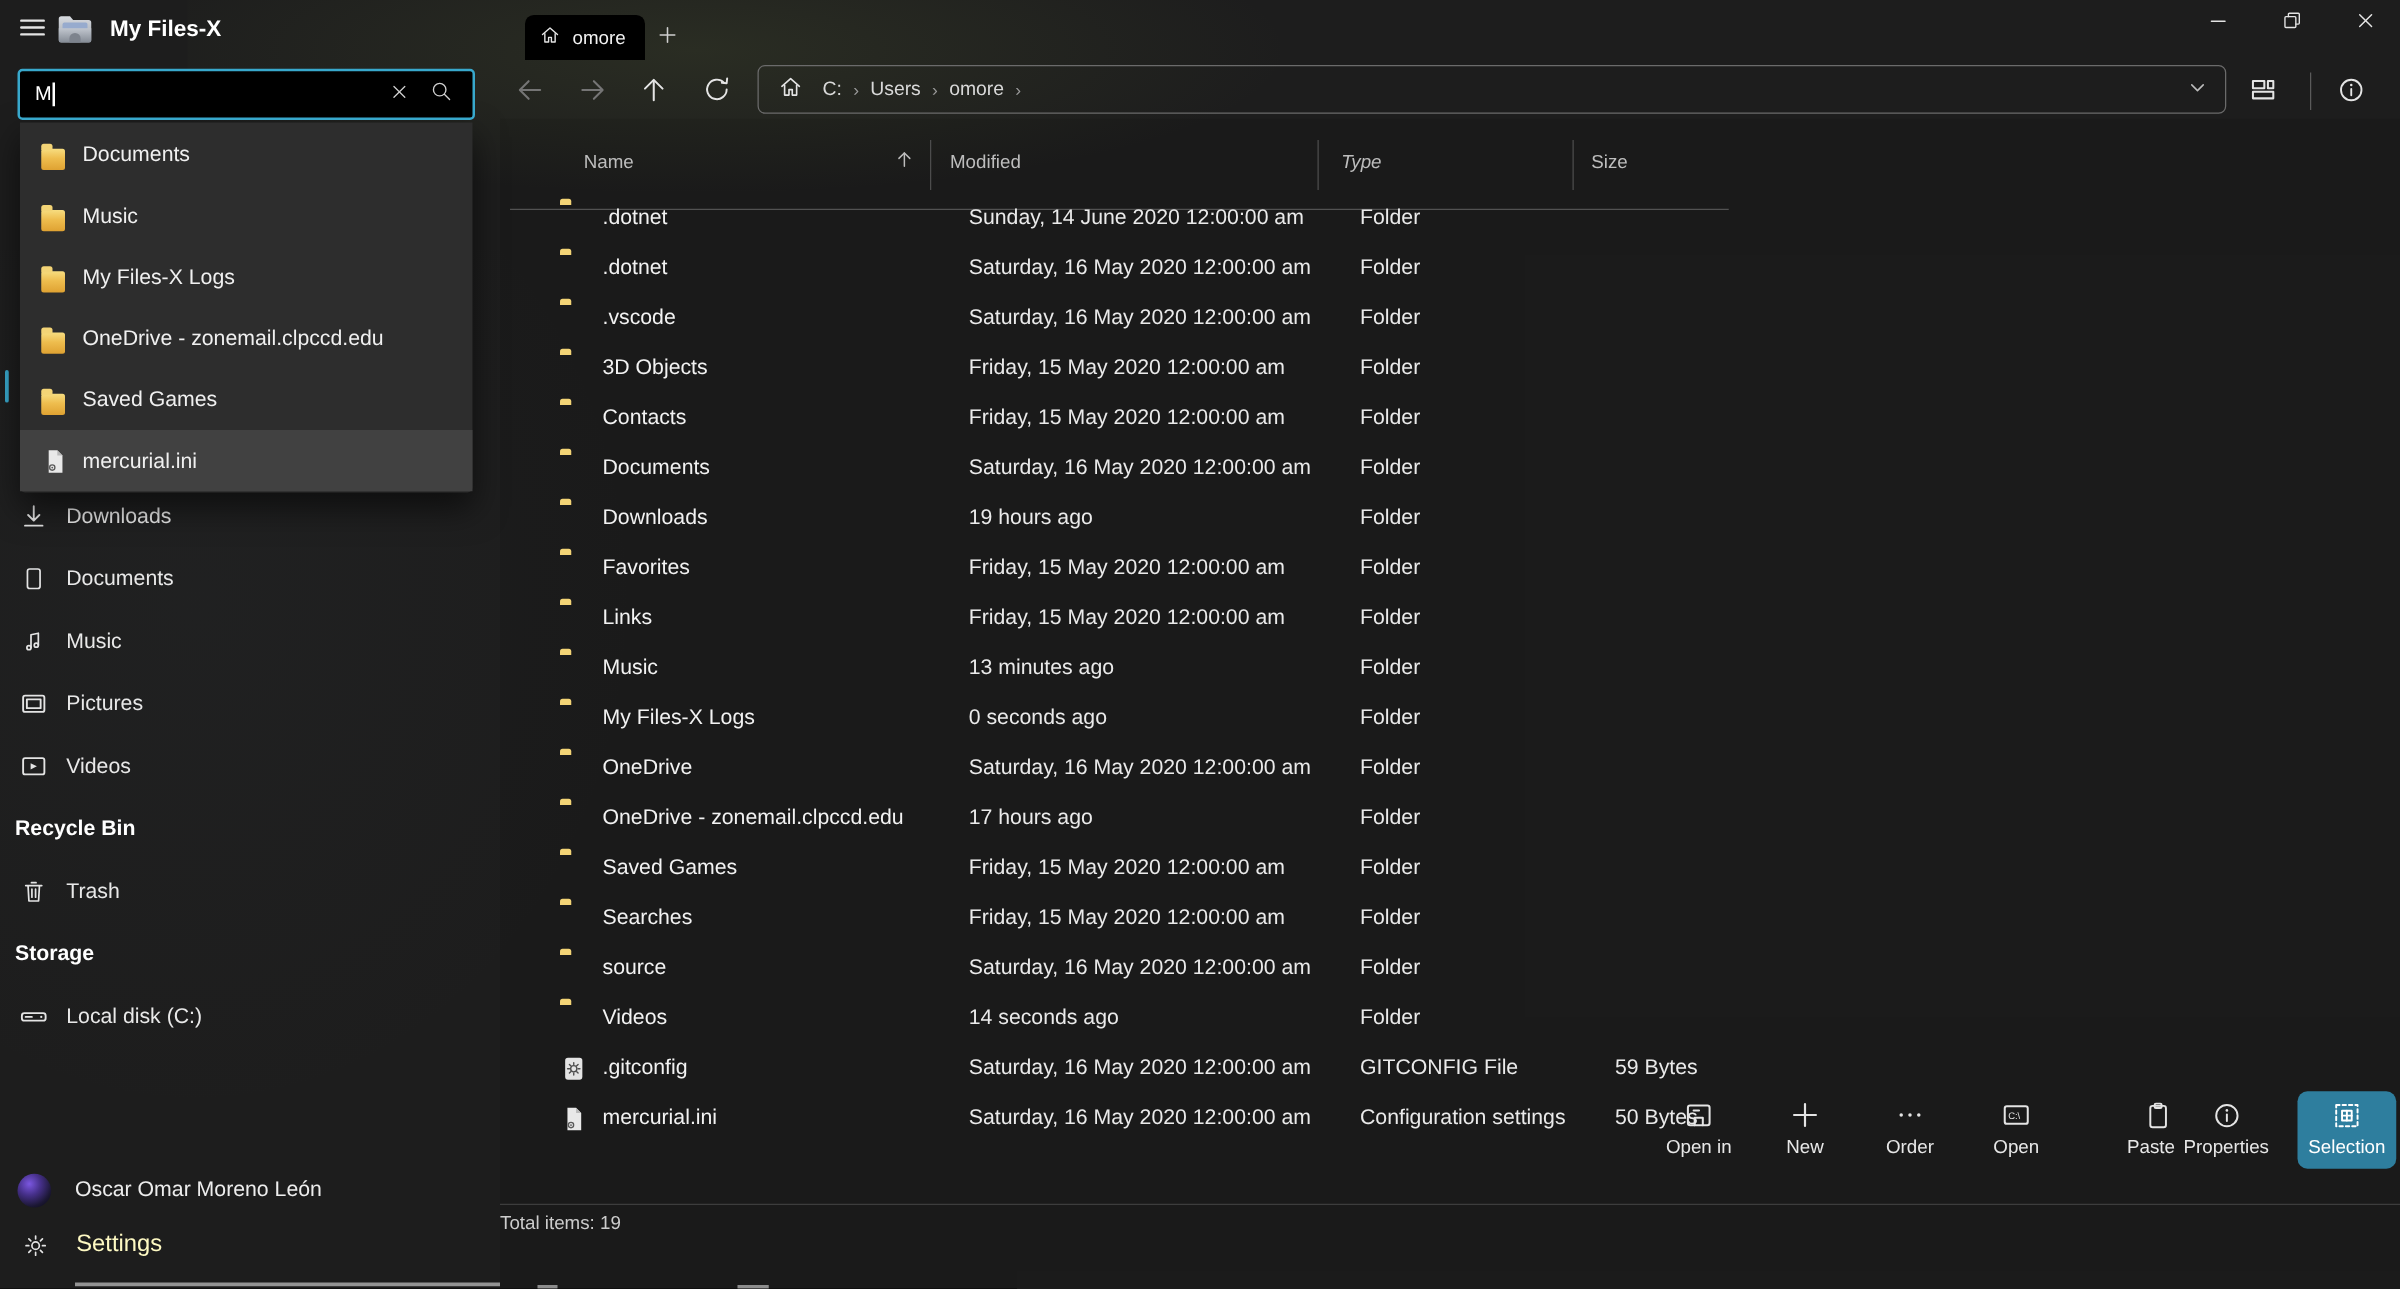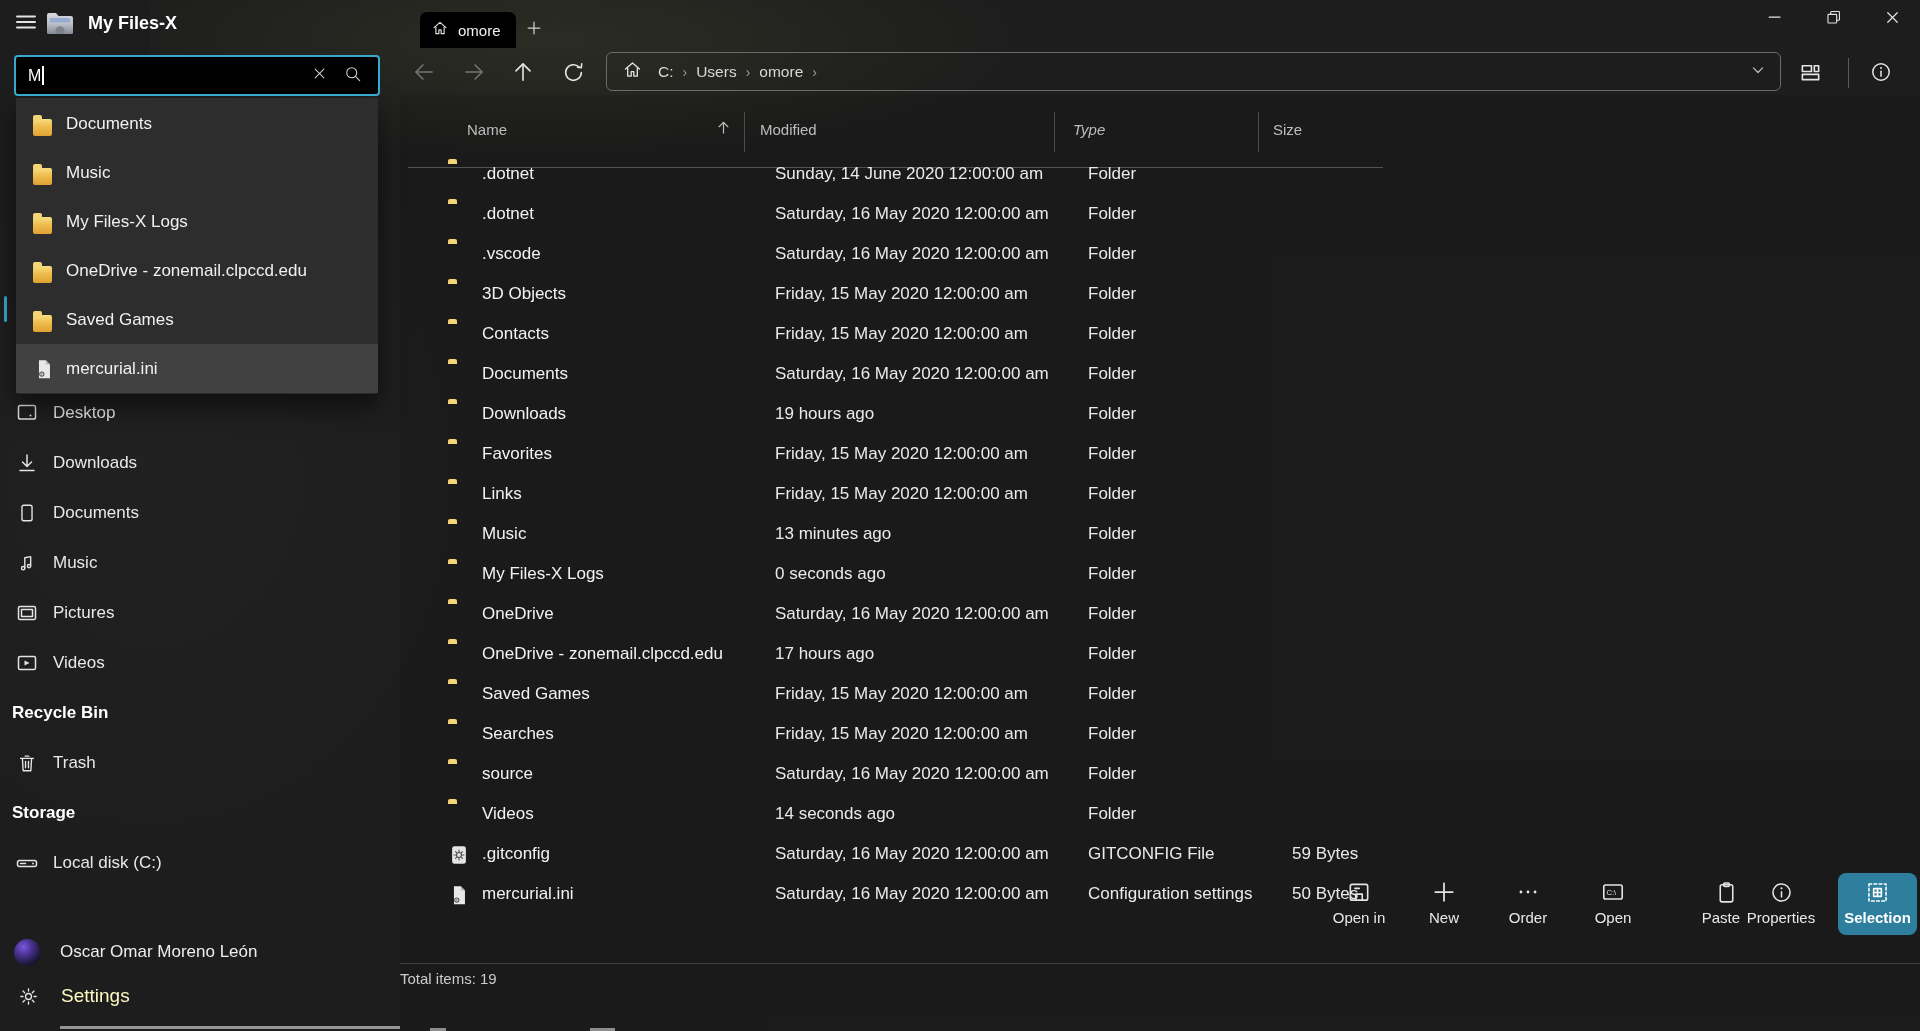--- a/index.html
+++ b/index.html
@@ -103,21 +103,21 @@
   #status-line { position:absolute; left:0; top:868px; right:0; height:1px; background:#3d3d3d; }
   #total-items { position:absolute; left:0; top:875px; font-size:15px; color:#cccccc; }
   #main-hscroll-1 { position:absolute; left:30px; top:933px; width:16px; height:3px; background:#8d8d8d; }
   #main-hscroll-2 { position:absolute; left:190px; top:933px; width:25px; height:3px; background:#8d8d8d; }
 
   
   .tb-btn { position:absolute; top:873px; width:86px; height:60px; display:flex; flex-direction:column;
     align-items:center; justify-content:flex-start; gap:3px; padding-top:5px; }
   .tb-icon { width:28px; height:28px; display:flex; align-items:center; justify-content:center; }
   .tb-label { font-size:15px; color:#e8e8e8; }
-  .tb-btn.active { background:var(--selbg,#2e7e9e); border-radius:8px; height:62px;font-weight:bold; }
+  .tb-btn.active { background:var(--selbg,#2e7e9e); border-radius:8px; height:62px; }
   .tb-btn.active .tb-label { color:#fff; }
 
   svg.ic { stroke:#e4e4e4; fill:none; stroke-width:1.5; stroke-linecap:round; stroke-linejoin:round; }
 </style>
 </head>
 <body>
 
 <div id="window">
   <div id="tint-top" class="tint"></div>
   <div id="tint-side" class="tint"></div>
@@ -251,29 +251,20 @@
         </svg>
     </span>
   </div>
 
   <div id="sidebar">
     <div id="active-indicator"></div>
     <div id="sidebar-entries">
         <div class="sb-item">
     <span class="sb-icon">
             <svg class="ic" width="24" height="24" viewBox="0 0 24 24">
-              <rect x="3.5" y="4.5" width="17" height="13.5" rx="1.8"></rect>
-              <circle cx="15.5" cy="14.5" r="1" fill="#e4e4e4" stroke="none"></circle>
-            </svg>
-          </span>
-    <span class="sb-label">Desktop</span>
-  </div>
-        <div class="sb-item">
-    <span class="sb-icon">
-            <svg class="ic" width="24" height="24" viewBox="0 0 24 24">
               <path d="M12 4v11M7.5 11 12 15.5 16.5 11M5 19.5h14"></path>
             </svg>
           </span>
     <span class="sb-label">Downloads</span>
   </div>
         <div class="sb-item">
     <span class="sb-icon">
             <svg class="ic" width="22" height="22" viewBox="0 0 24 24">
               <rect x="6.5" y="3.5" width="11" height="17" rx="2"></rect>
             </svg>

